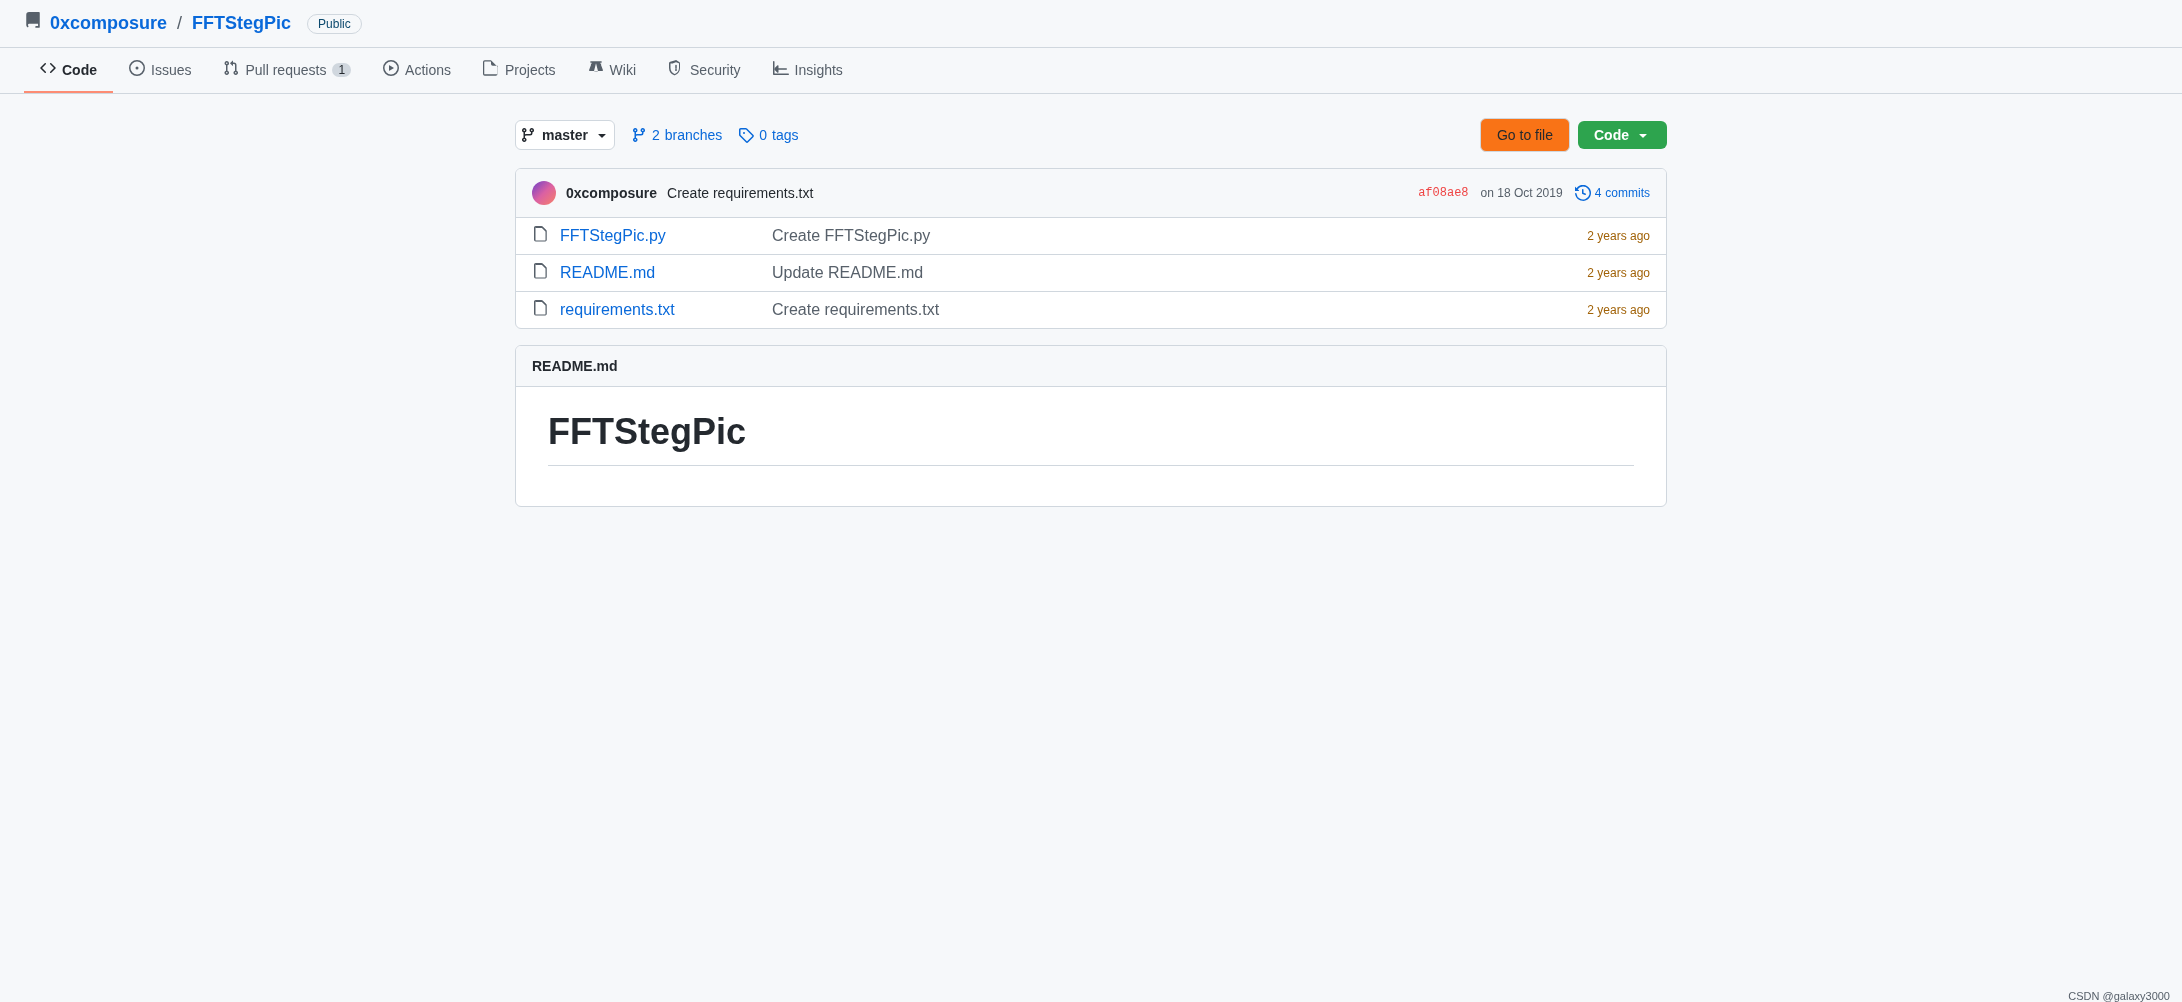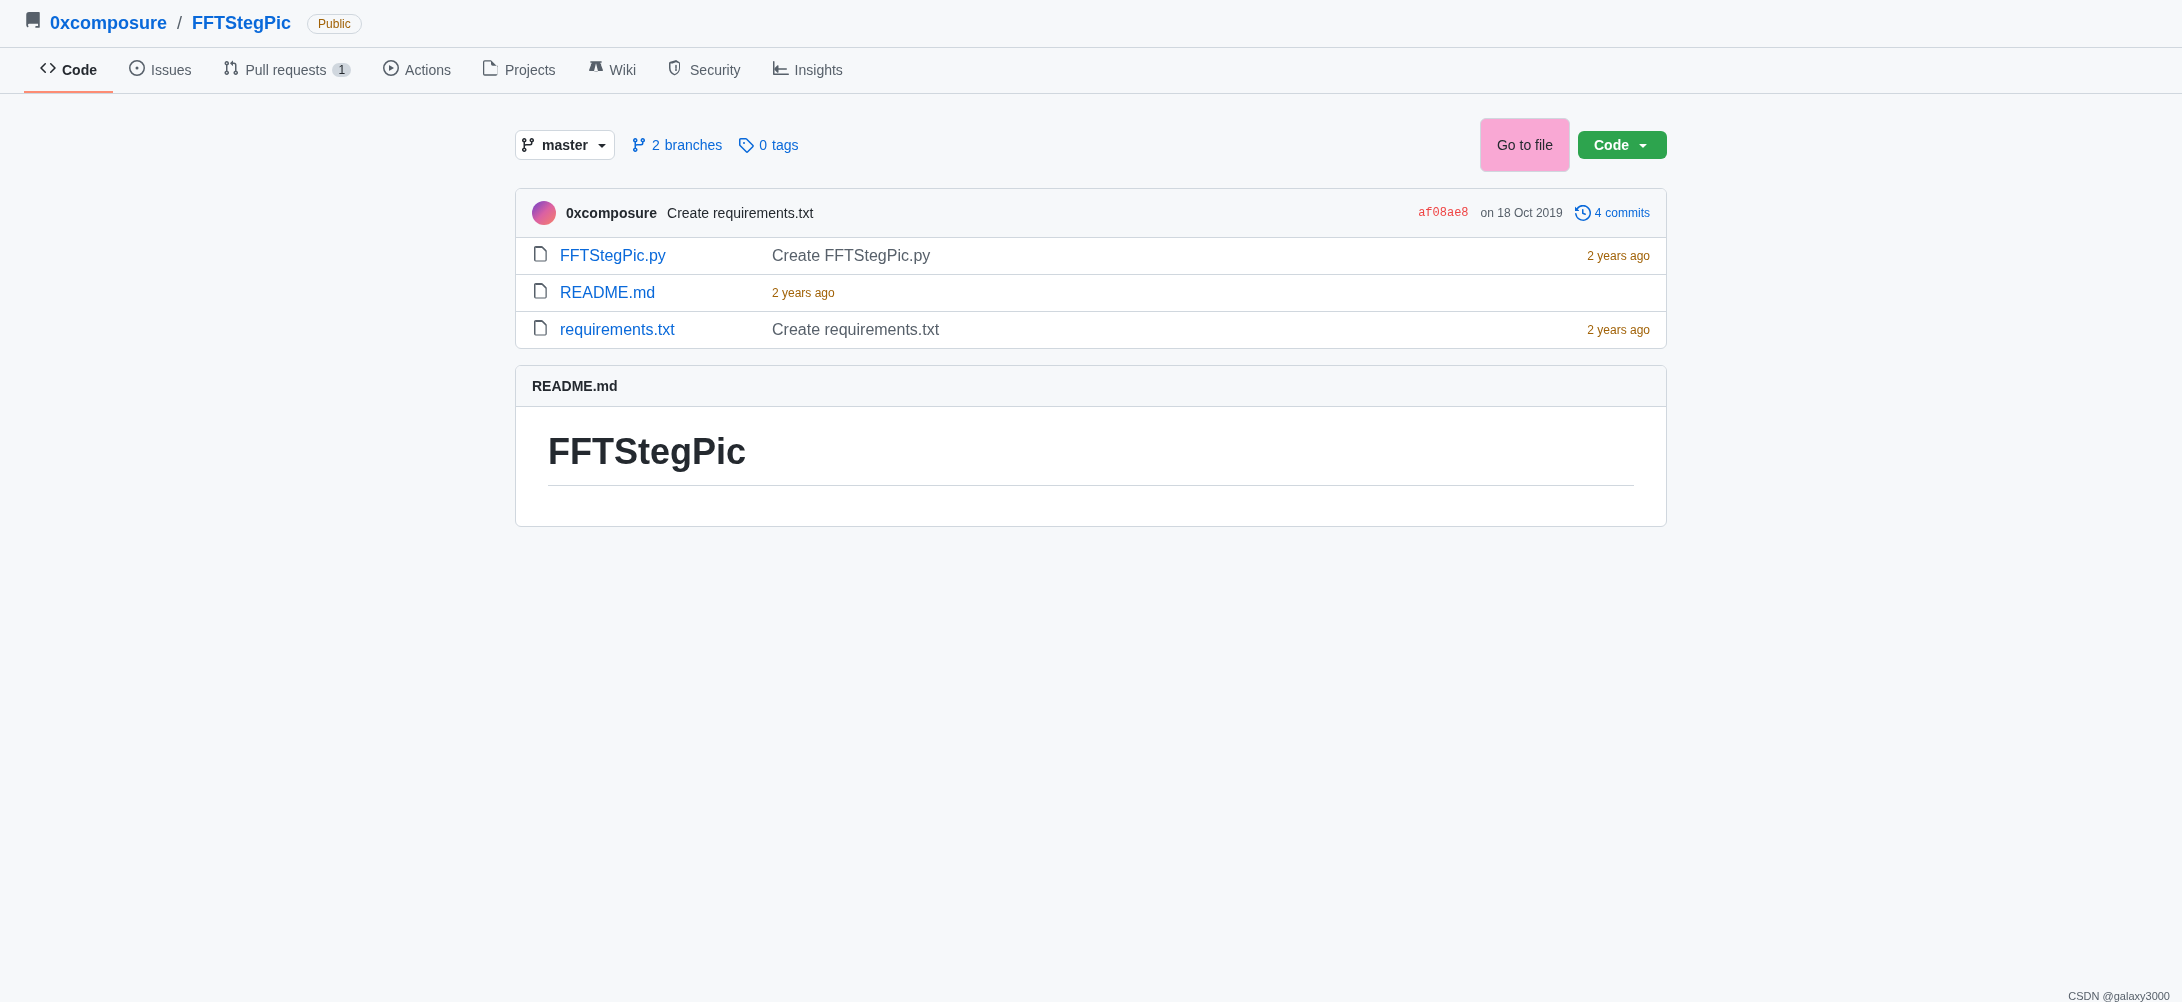--- a/index.html
+++ b/index.html
@@ -34,21 +34,21 @@
       color: #0969da;
       font-weight: 700;
       font-size: 18px;
       text-decoration: none;
     }
     .repo-badge {
       border: 1px solid #d0d7de;
       border-radius: 12px;
       padding: 2px 10px;
       font-size: 12px;
-      color: #a16207;
+      color: #0c4a6e;
       font-weight: 500;
       margin-left: 8px;
     }
 
     
     .nav-tabs {
       background: #f6f8fa;
       border-bottom: 1px solid #d0d7de;
       padding: 0 24px;
       display: flex;
@@ -132,22 +132,22 @@
       cursor: pointer;
     }
     .toolbar-right {
       display: flex;
       align-items: center;
       gap: 8px;
     }
     .go-to-file-btn {
       border: 1px solid #d0d7de;
       border-radius: 6px;
-      padding: 18px 16px;
-      background: #f9a8d4;
+      padding: 8px 16px;
+      background: #f97316;
       font-size: 14px;
       cursor: pointer;
       color: #24292f;
       font-weight: 500;
     }
     .code-btn {
       display: flex;
       align-items: center;
       gap: 6px;
       background: #2da44e;
@@ -446,20 +446,21 @@
       <span class="file-commit-msg">Create FFTStegPic.py</span>
       <span class="file-time">2 years ago</span>
     </div>
     <div class="file-row">
       <span class="file-icon">
         <svg width="16" height="16" viewBox="0 0 16 16" fill="currentColor">
           <path fill-rule="evenodd" d="M3.75 1.5a.25.25 0 00-.25.25v12.5c0 .138.112.25.25.25h9.5a.25.25 0 00.25-.25v-8.5a.25.25 0 00-.073-.177l-3.5-3.5a.25.25 0 00-.177-.073h-5.75zm-1.75.25c0-.966.784-1.75 1.75-1.75h5.75c.464 0 .91.184 1.238.513l3.5 3.5c.329.328.512.774.512 1.237v8.5A1.75 1.75 0 0113.25 15.5h-9.5A1.75 1.75 0 012 13.75V1.75z"></path>
         </svg>
       </span>
       <a class="file-name">README.md</a>
+      <span class="file-commit-msg">Update README.md</span>
       <span class="file-time">2 years ago</span>
     </div>
     <div class="file-row">
       <span class="file-icon">
         <svg width="16" height="16" viewBox="0 0 16 16" fill="currentColor">
           <path fill-rule="evenodd" d="M3.75 1.5a.25.25 0 00-.25.25v12.5c0 .138.112.25.25.25h9.5a.25.25 0 00.25-.25v-8.5a.25.25 0 00-.073-.177l-3.5-3.5a.25.25 0 00-.177-.073h-5.75zm-1.75.25c0-.966.784-1.75 1.75-1.75h5.75c.464 0 .91.184 1.238.513l3.5 3.5c.329.328.512.774.512 1.237v8.5A1.75 1.75 0 0113.25 15.5h-9.5A1.75 1.75 0 012 13.75V1.75z"></path>
         </svg>
       </span>
       <a class="file-name">requirements.txt</a>
       <span class="file-commit-msg">Create requirements.txt</span>

